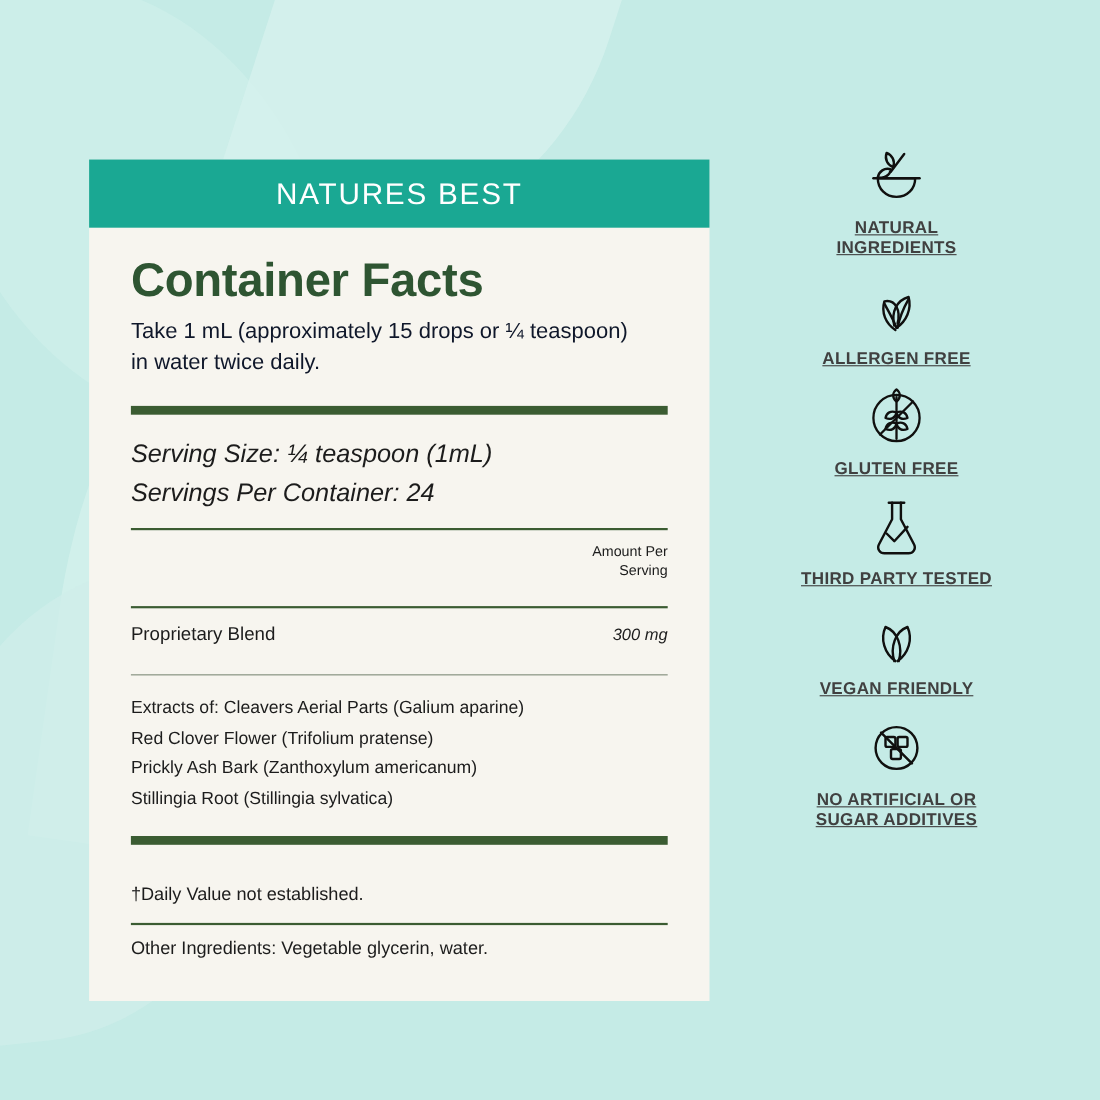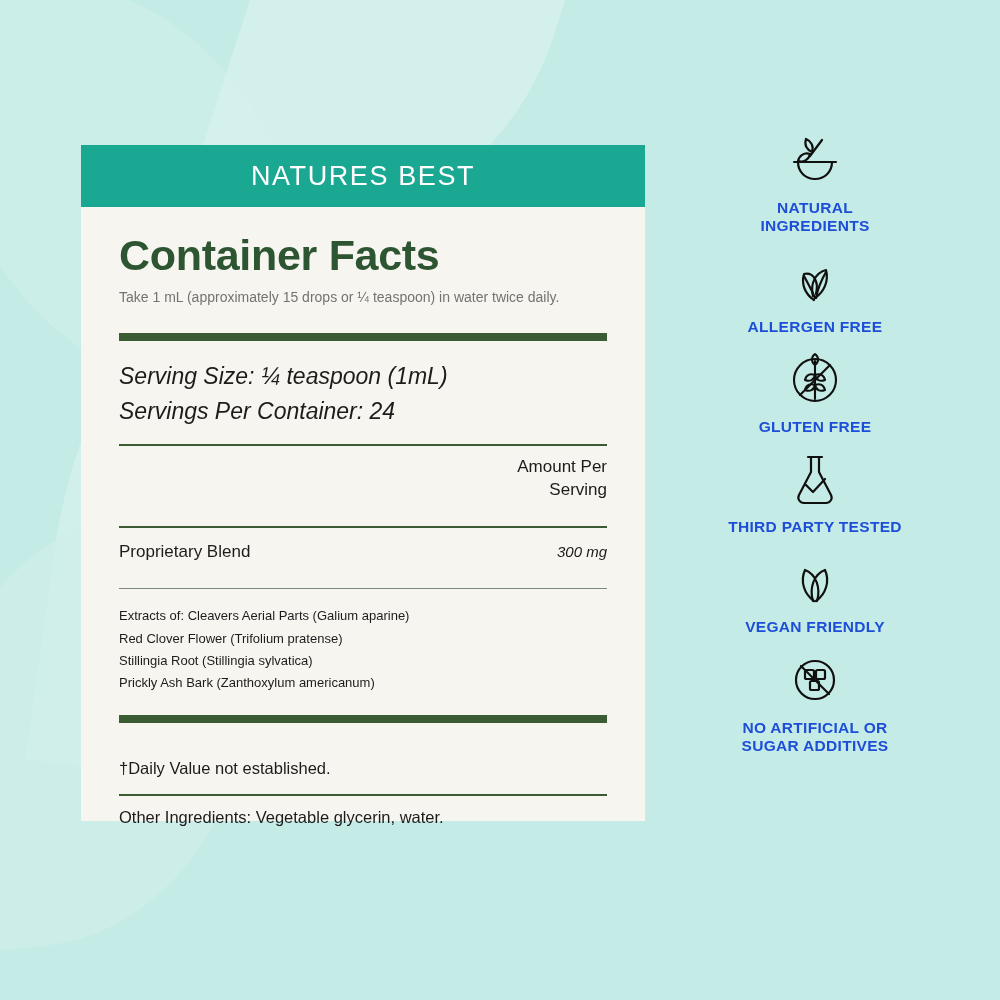--- a/index.html
+++ b/index.html
@@ -46,21 +46,21 @@
     width: 340px; height: 420px;
     border-radius: 70% 0 70% 0;
     transform: rotate(-6deg);
     background: #cfeee9;
   }
 
   
   .label-panel {
     position: absolute;
     left: 81px; top: 145px;
-    width: 564px; height: 676px;
+    width: 564px; height: 765px;
     background: #f7f5ef;
     box-shadow: 0 0 0 0 rgba(0,0,0,0);
   }
   .brand-bar {
     height: 62px;
     background: #1aa893;
     display: flex;
     align-items: center;
     justify-content: center;
   }
@@ -75,22 +75,22 @@
   }
   .title {
     color: #2e5532;
     font-size: 43px;
     font-weight: bold;
     letter-spacing: -0.3px;
     margin: 4px 0 10px 0;
     line-height: 1.05;
   }
   .directions {
-    color: #737373;
-    font-size: 14px;
+    color: #0f172a;
+    font-size: 20px;
     line-height: 1.38;
     margin: 0 0 26px 0;
     max-width: 470px;
   }
   .rule-thick {
     height: 8px;
     background: #3b5c32;
     margin: 14px 0 18px 0;
   }
   .rule-thin {
@@ -105,39 +105,39 @@
   }
   .serving-line {
     color: #1c1c1c;
     font-size: 23px;
     line-height: 1.5;
     font-style: italic;
   }
   .amount-head {
     text-align: right;
     color: #1c1c1c;
-    font-size: 17px;
+    font-size: 13px;
     line-height: 1.35;
     padding: 10px 0 8px 0;
   }
   .blend-row {
     display: flex;
     justify-content: space-between;
     align-items: baseline;
     padding: 14px 0 12px 0;
     color: #1c1c1c;
     font-size: 17px;
   }
   .blend-row .amt { font-size: 15px; font-style: italic; }
   .extracts {
     padding: 16px 0 6px 0;
   }
   .extracts div {
     color: #1c1c1c;
-    font-size: 13px;
+    font-size: 16px;
     line-height: 1.72;
   }
   .footnote {
     color: #1c1c1c;
     font-size: 16.5px;
     padding: 18px 0 0 0;
   }
   .other-ing {
     color: #1c1c1c;
     font-size: 16.5px;
@@ -165,23 +165,24 @@
     display: flex;
     align-items: center;
     justify-content: center;
   }
   .badge .cap {
     margin-top: 7px;
     text-align: center;
     font-size: 15.5px;
     font-weight: bold;
     letter-spacing: 0.3px;
-    color: #1d4ed8;
+    color: #404040;
     line-height: 1.18;
     text-transform: uppercase;
+    text-decoration: underline;
   }
   svg { display: block; }
 </style>
 </head>
 <body>
 
 <div class="bg-leaf l1"></div>
 <div class="bg-leaf l3"></div>
 <div class="bg-leaf l2"></div>
 <div class="bg-leaf l4"></div>
@@ -215,22 +216,22 @@
     <div class="blend-row">
       <span>Proprietary Blend</span>
       <span class="amt">300 mg</span>
     </div>
 
     <div class="rule-hair"></div>
 
     <div class="extracts">
       <div>Extracts of: Cleavers Aerial Parts (Galium aparine)</div>
       <div>Red Clover Flower (Trifolium pratense)</div>
+      <div>Prickly Ash Bark (Zanthoxylum americanum)</div>
       <div>Stillingia Root (Stillingia sylvatica)</div>
-      <div>Prickly Ash Bark (Zanthoxylum americanum)</div>
     </div>
 
     <div class="rule-thick"></div>
 
     <div class="footnote">†Daily Value not established.</div>
 
     <div class="rule-thin"></div>
 
     <div class="other-ing">Other Ingredients: Vegetable glycerin, water.</div>
 

